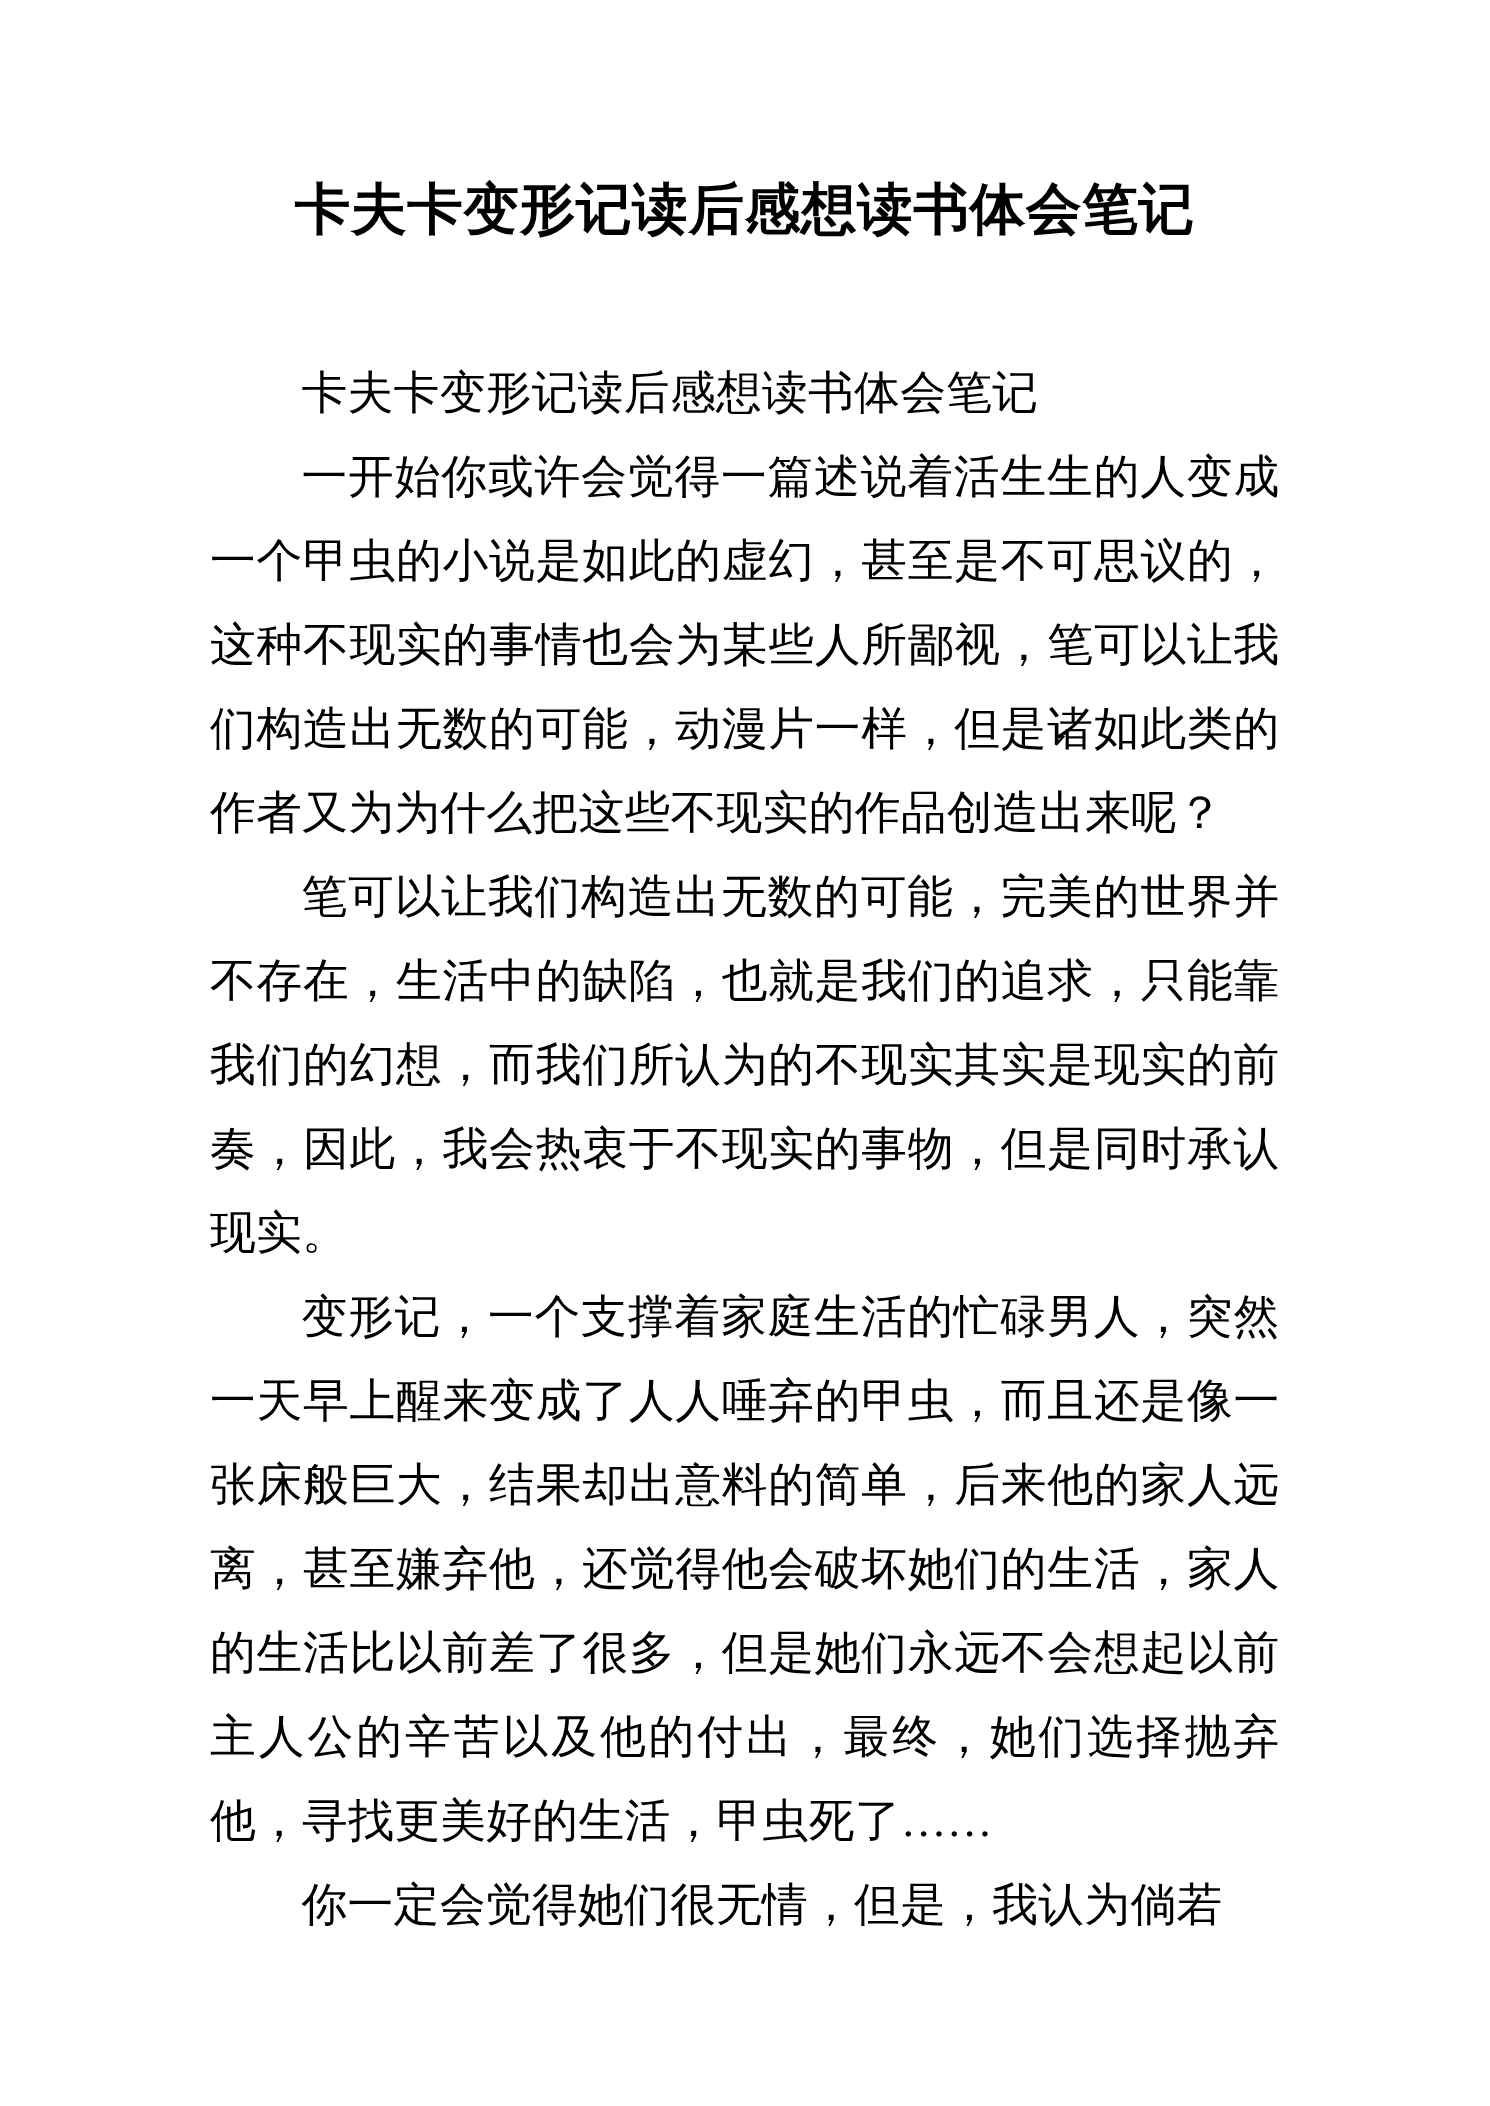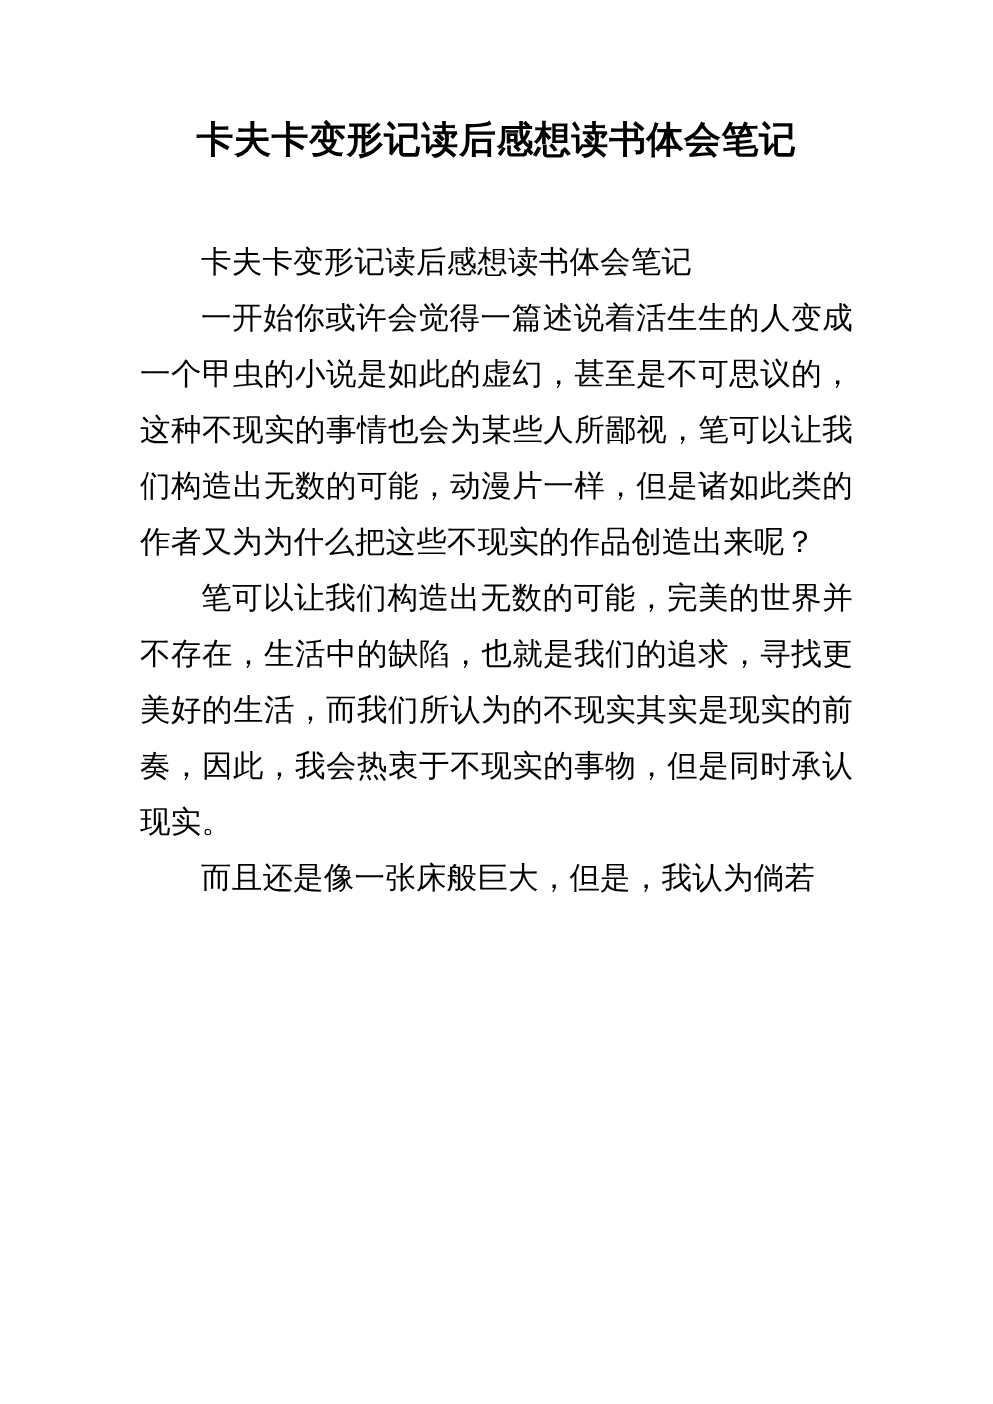--- a/index.html
+++ b/index.html
@@ -45,16 +45,17 @@
   }
 </style>
 </head>
 <body>
 
 <div class="page">
   <h1 class="doc-title">卡夫卡变形记读后感想读书体会笔记</h1>
   <div class="body-block">
     <p class="para">卡夫卡变形记读后感想读书体会笔记</p>
     <p class="para">一开始你或许会觉得一篇述说着活生生的人变成一个甲虫的小说是如此的虚幻，甚至是不可思议的，这种不现实的事情也会为某些人所鄙视，笔可以让我们构造出无数的可能，动漫片一样，但是诸如此类的作者又为为什么把这些不现实的作品创造出来呢？</p>
-    <p class="para">笔可以让我们构造出无数的可能，完美的世界并不存在，生活中的缺陷，也就是我们的追求，寻找更美好的生活，而我们所认为的不现实其实是现实的前奏，因此，我会热衷于不现实的事物，但是同时承认现实。</p>
-    <p class="para">而且还是像一张床般巨大，但是，我认为倘若</p>
+    <p class="para">笔可以让我们构造出无数的可能，完美的世界并不存在，生活中的缺陷，也就是我们的追求，只能靠我们的幻想，而我们所认为的不现实其实是现实的前奏，因此，我会热衷于不现实的事物，但是同时承认现实。</p>
+    <p class="para">变形记，一个支撑着家庭生活的忙碌男人，突然一天早上醒来变成了人人唾弃的甲虫，而且还是像一张床般巨大，结果却出意料的简单，后来他的家人远离，甚至嫌弃他，还觉得他会破坏她们的生活，家人的生活比以前差了很多，但是她们永远不会想起以前主人公的辛苦以及他的付出，最终，她们选择抛弃他，寻找更美好的生活，甲虫死了……</p>
+    <p class="para">你一定会觉得她们很无情，但是，我认为倘若</p>
   </div>
 </div>
 
 </body></html>

